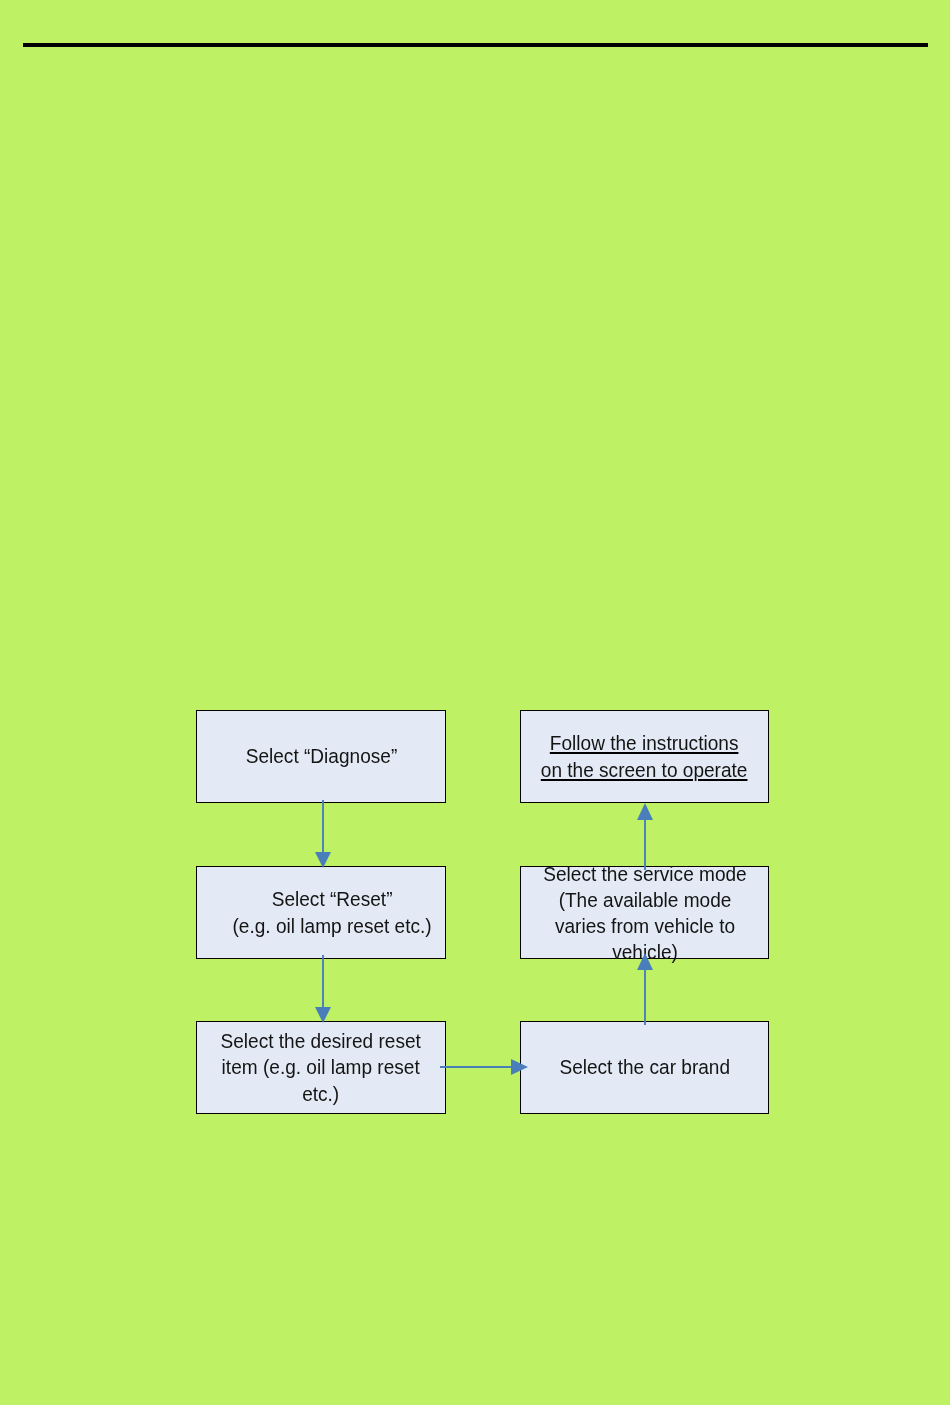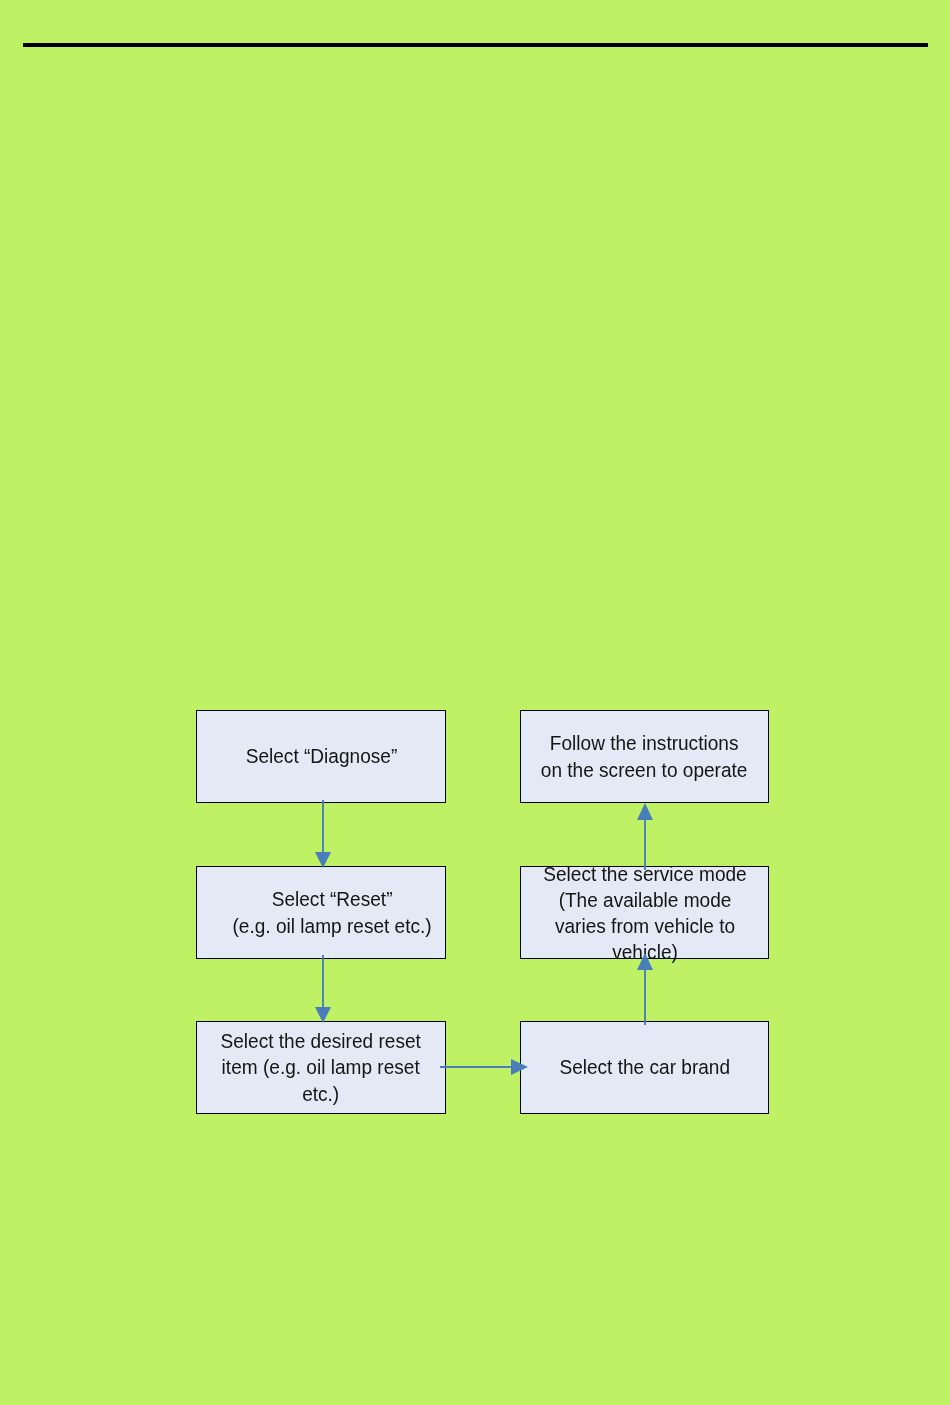--- a/index.html
+++ b/index.html
@@ -59,21 +59,21 @@
     left: 50%;
     top: 50%;
     transform: translate(-50%, -50%) scaleX(0.93);
     width: 260px;
   }
 
   
   #box-diagnose     { left: 196px; top: 710px;  width: 250px; height: 93px; }
   #box-reset        { left: 196px; top: 866px;  width: 250px; height: 93px; padding-left: 22px; }
   #box-reset-item   { left: 196px; top: 1021px; width: 250px; height: 93px; }
-  #box-follow       { left: 520px; top: 710px;  width: 249px; height: 93px; }
+  #box-follow       { left: 520px; top: 710px;  width: 249px; height: 93px; text-decoration: underline; }
   #box-service-mode { left: 520px; top: 866px;  width: 249px; height: 93px; }
   #box-car-brand    { left: 520px; top: 1021px; width: 249px; height: 93px; }
 
   
   .connector { position: absolute; }
 
   #arrow-diagnose-to-reset  { left: 297px; top: 800px;  width: 52px;  height: 70px; }
   #arrow-reset-to-item      { left: 297px; top: 955px;  width: 52px;  height: 70px; }
   #arrow-item-to-brand      { left: 440px; top: 1042px; width: 90px;  height: 50px; }
   #arrow-brand-to-service   { left: 619px; top: 950px;  width: 52px;  height: 75px; }

